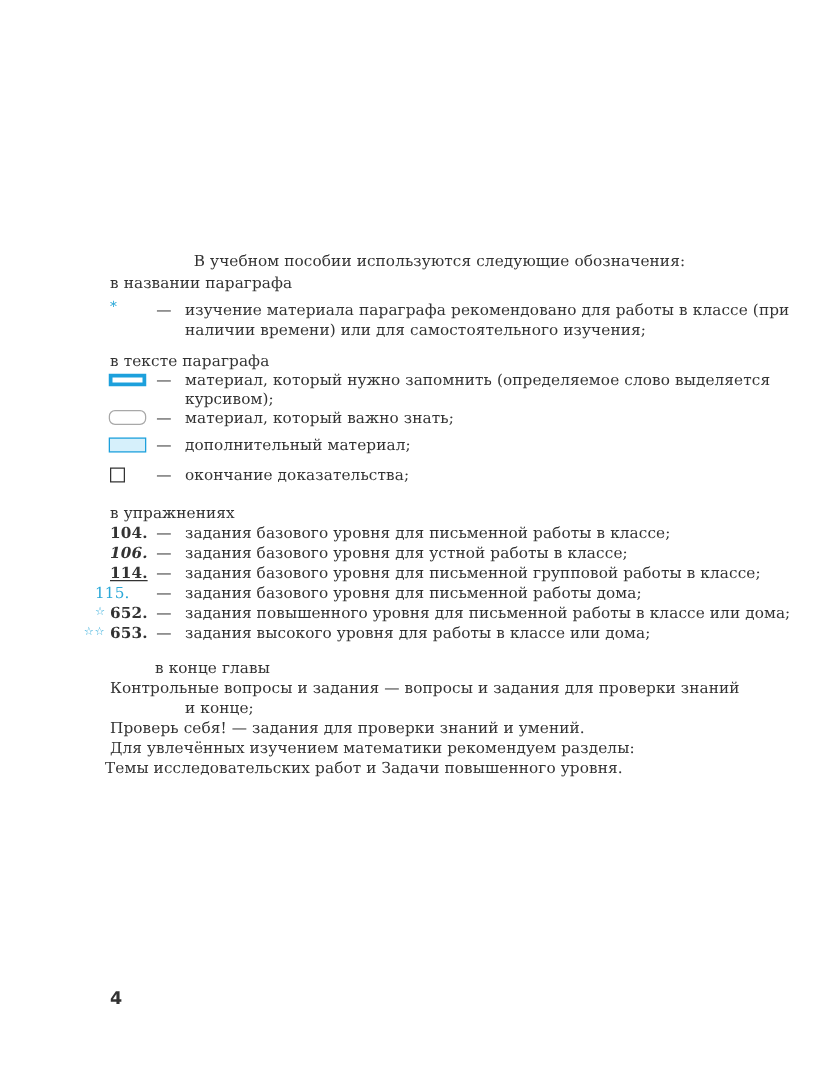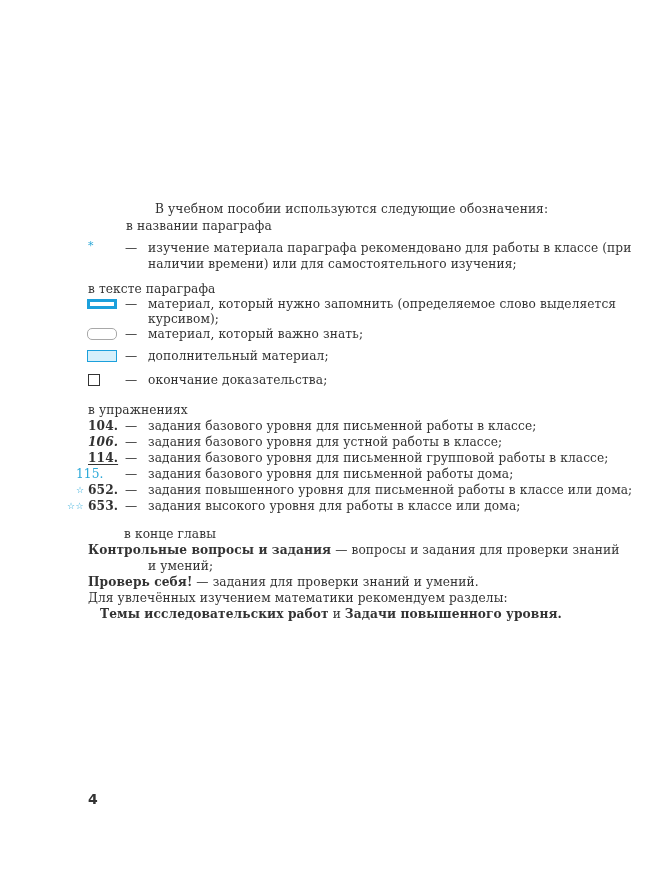--- a/index.html
+++ b/index.html
@@ -76,39 +76,39 @@
       position: absolute;
       color: #2aa8d8;
       font-size: 9px;
       letter-spacing: 0.5px;
     }
     .ex-dash { position: absolute; left: 125px; }
     .ex-desc { position: absolute; left: 148px; }
     .num-italic { font-style: italic; }
     .num-underline { text-decoration: underline; text-underline-offset: 2px; }
     .num-blue { color: #2aa8d8; font-weight: normal; }
-    .bold { font-weight: bold; }
+    .bold { font-weight: normal; }
     .page-number {
       position: absolute;
       left: 88px;
       top: 791px;
       font-family: "DejaVu Sans", "Liberation Sans", sans-serif;
       font-weight: bold;
       font-size: 14px;
       color: #333333;
     }
   </style>
 </head>
 <body>
 
 <div class="page">
 
   <div class="line intro">В учебном пособии используются следующие обозначения:</div>
 
-  <div class="line section-label" style="top:218px;margin-left:38px;">в названии параграфа</div>
+  <div class="line section-label" style="top:218px;">в названии параграфа</div>
 
   <div>
     <span class="line sym-star" style="top:238px;">*</span>
     <span class="line dash" style="top:240px;">—</span>
     <span class="line desc" style="top:240px;">изучение материала параграфа рекомендовано для работы в классе (при</span>
     <span class="line desc" style="top:256px;">наличии времени) или для самостоятельного изучения;</span>
   </div>
 
   <div class="line section-label" style="top:281px;">в тексте параграфа</div>
 
@@ -175,27 +175,27 @@
     <span class="line ex-num" style="left:88px; top:498px;">653.</span>
     <span class="line ex-dash" style="top:498px;">—</span>
     <span class="line ex-desc" style="top:498px;">задания высокого уровня для работы в классе или дома;</span>
   </div>
 
   <div class="line section-label" style="top:526px;margin-left:36px;">в конце главы</div>
 
   <div class="line" style="left:88px; top:542px;">
     <span class="bold">Контрольные вопросы и задания</span><span> — вопросы и задания для проверки знаний</span>
   </div>
-  <div class="line" style="left:148px; top:558px;">и умений;</div>
+  <div class="line" style="left:148px; top:558px;">и конце;</div>
 
   <div class="line" style="left:88px; top:590px;">Для увлечённых изучением математики рекомендуем разделы:</div>
 
   <div class="line" style="left:88px; top:574px;">
     <span class="bold">Проверь себя!</span><span> —  задания для проверки знаний и умений.</span>
   </div>
 
-  <div class="line" style="left:100px; top:606px;">
+  <div class="line" style="left:84px; top:606px;">
     <span class="bold">Темы исследовательских работ</span><span> и </span><span class="bold">Задачи повышенного уровня.</span>
   </div>
 
   <div class="page-number">4</div>
 
 </div>
 
 </body></html>

